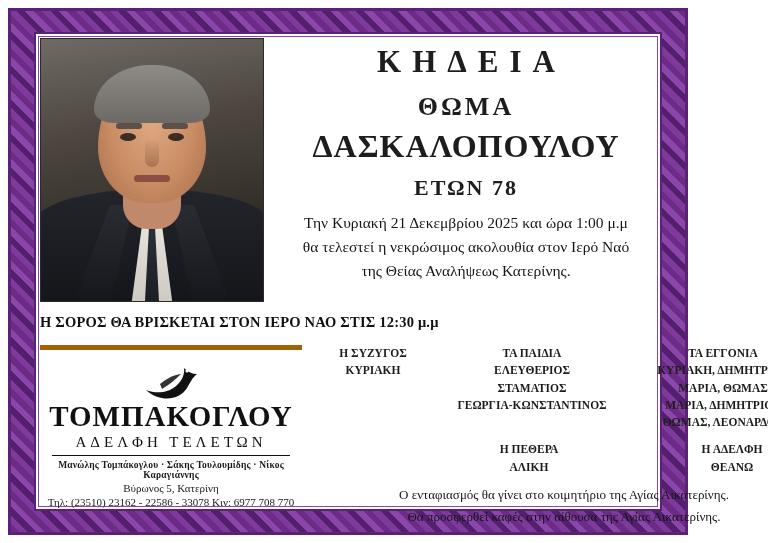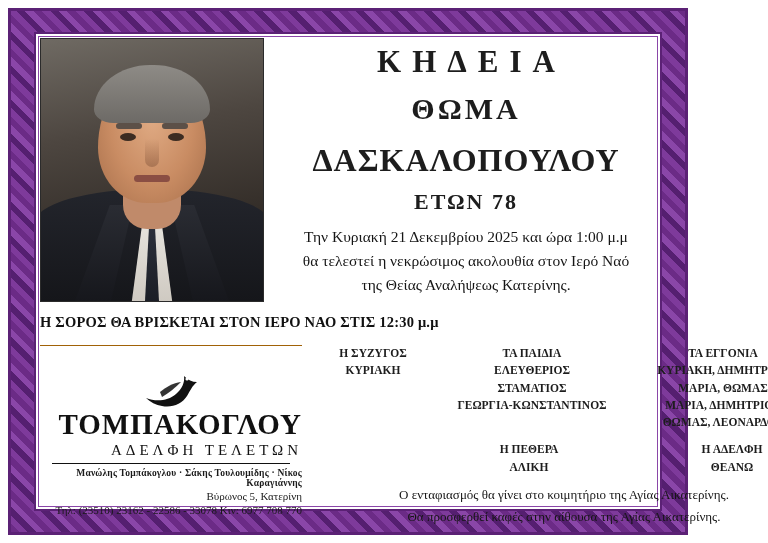--- a/index.html
+++ b/index.html
@@ -161,25 +161,25 @@
   }
   .title-kideia {
     font-size: 31px;
     font-weight: bold;
     letter-spacing: 11px;
     color: #1d1d1d;
     margin: 2px 0 12px 0;
     text-indent: 11px;
   }
   .name-first {
-    font-size: 30px;
+    font-size: 26px;
     font-weight: bold;
     letter-spacing: 3px;
     color: #1d1d1d;
-    margin-bottom: 16px;
+    margin-bottom: 6px;
   }
   .name-last {
     font-size: 32px;
     font-weight: bold;
     letter-spacing: 1px;
     color: #1d1d1d;
     margin-bottom: 10px;
   }
   .age {
     font-size: 22px;
@@ -252,23 +252,23 @@
   
   .lower-row {
     display: flex;
     flex-direction: row;
     align-items: flex-start;
     margin-top: 6px;
   }
   .agency {
     width: 262px;
     flex: 0 0 262px;
-    text-align: right;
-    border-top: 1px solid #a16207;
-    padding-top: 20px;
+    text-align: center;
+    border-top: 5px solid #a16207;
+    padding-top: 8px;
     margin-top: 2px;
   }
   .dove {
     height: 48px;
     display: flex;
     align-items: center;
     justify-content: center;
     margin-bottom: -4px;
   }
   .agency-name {

